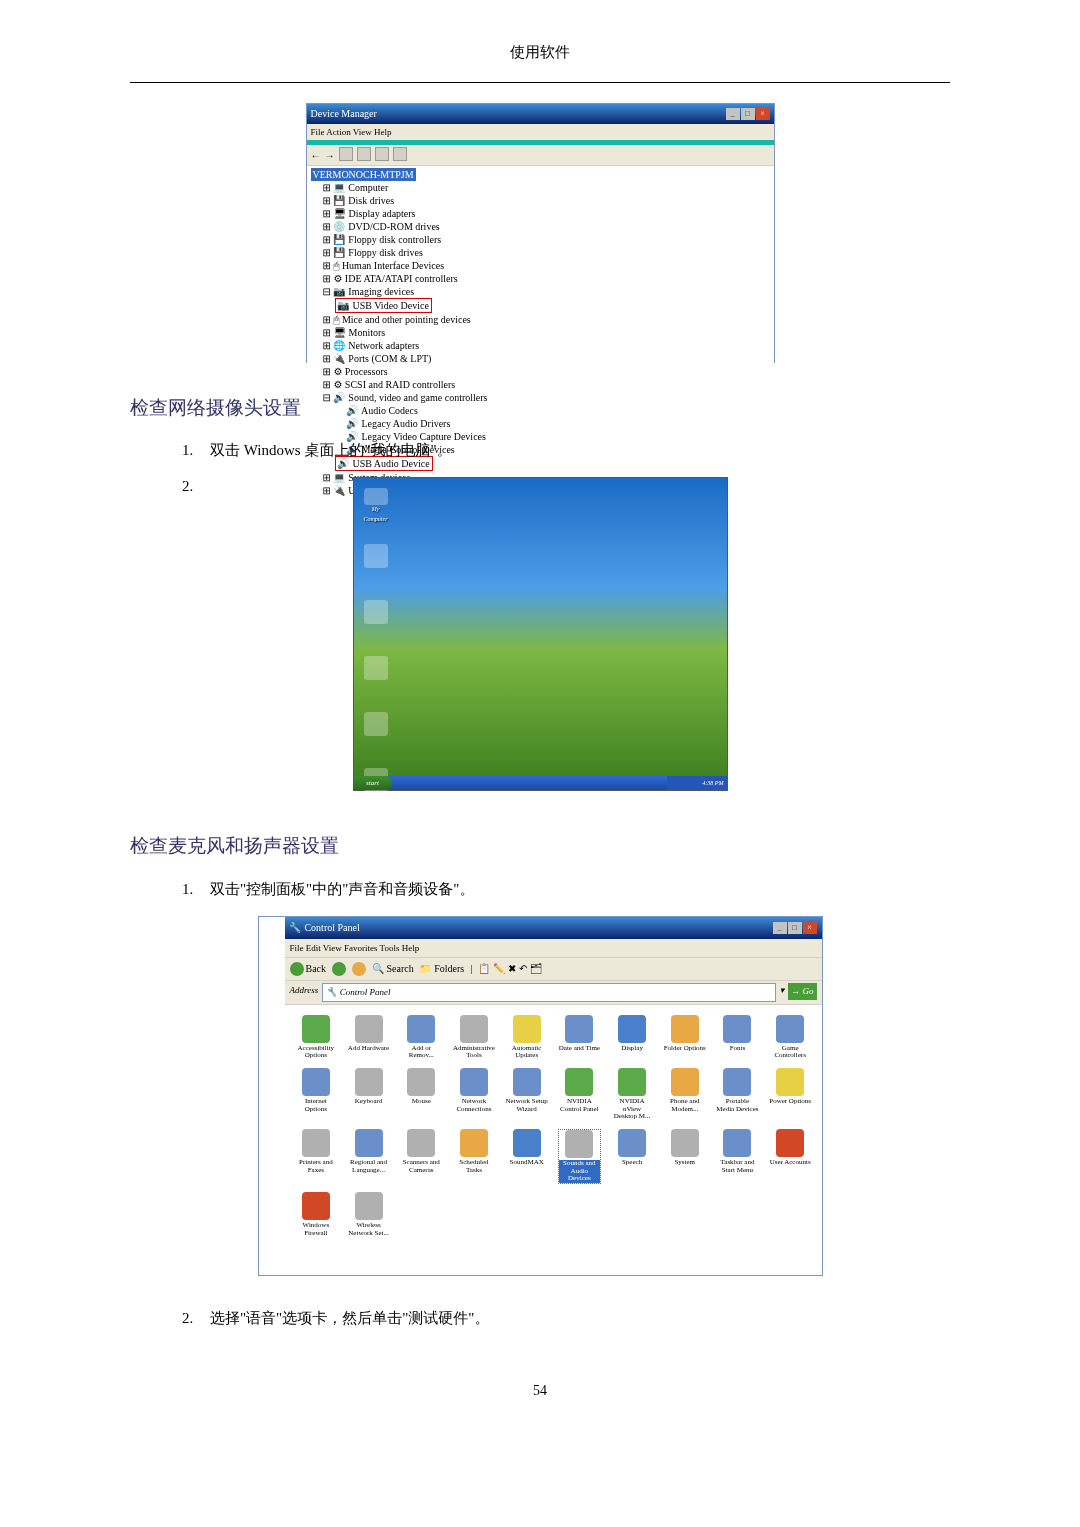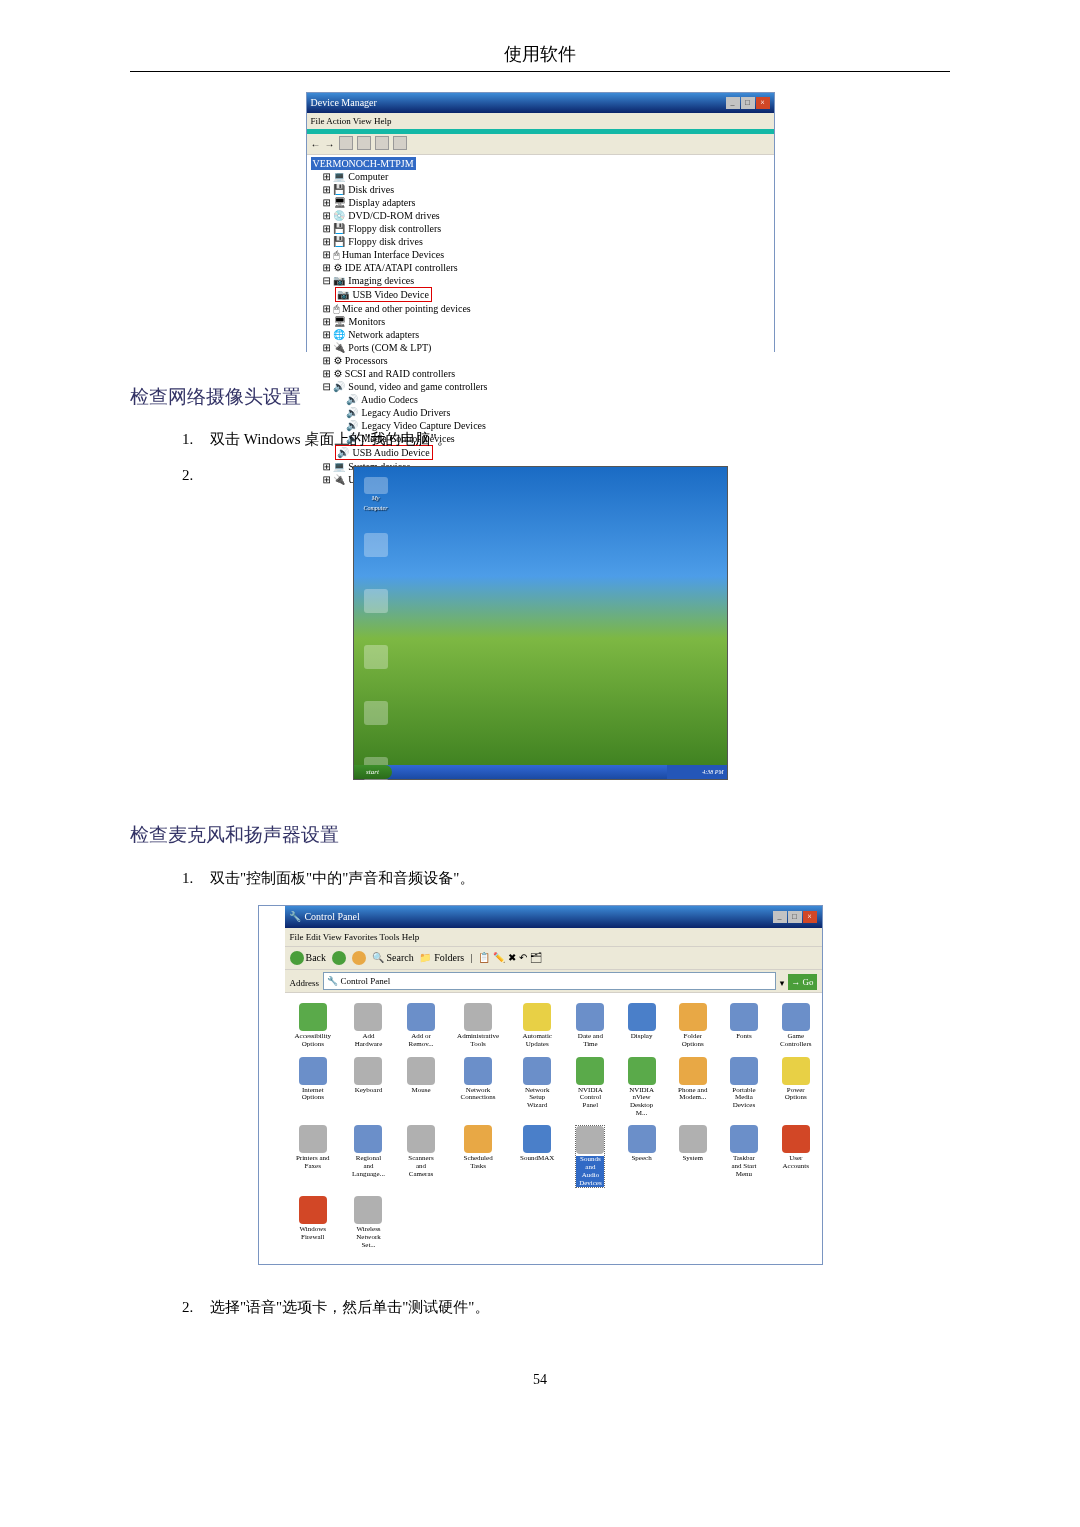--- a/index.html
+++ b/index.html
@@ -13,23 +13,23 @@
       width: 1080px;
       margin: 0 auto;
       padding: 40px 130px;
       color: #000;
       font-size: 16px;
       line-height: 1.6;
     }
     .page-header {
       text-align: center;
       border-bottom: 1px solid #000;
-      padding-bottom: 2px;
+      padding-bottom: 18px;
       margin-bottom: 20px;
-      font-size: 18px;
+      font-size: 15px;
     }
     .device-manager-img {
       width: 469px;
       height: 260px;
       margin: 10px auto 30px;
       background: #ece9d8;
       border: 1px solid #7a95c1;
       position: relative;
     }
     .dm-titlebar {
@@ -234,42 +234,43 @@
       background: #d4d0c8;
       border-radius: 7px;
     }
     .cp-tool-icon.green { background: #4a9e3a; }
     .cp-tool-icon.orange { background: #e8a845; }
     .cp-addressbar {
       background: #ece9d8;
       font-size: 9px;
       padding: 2px 5px;
       display: flex;
-      align-items: flex-end;
+      align-items: flex-start;
       gap: 4px;
       border-bottom: 1px solid #d4d0c8;
+      font-style: italic;
     }
     .cp-address-input {
       background: #fff;
       border: 1px solid #7f9db9;
       flex: 1;
       padding: 1px 3px;
       font-size: 9px;
     }
     .cp-go {
       background: #4a9e3a;
       color: #fff;
       font-size: 9px;
       padding: 1px 3px;
     }
     .cp-content {
       padding: 10px;
       display: grid;
       grid-template-columns: repeat(10, 1fr);
-      gap: 8px 21px;
+      gap: 8px 10px;
     }
     .cp-item {
       display: flex;
       flex-direction: column;
       align-items: center;
       text-align: center;
     }
     .cp-icon {
       width: 28px;
       height: 28px;

